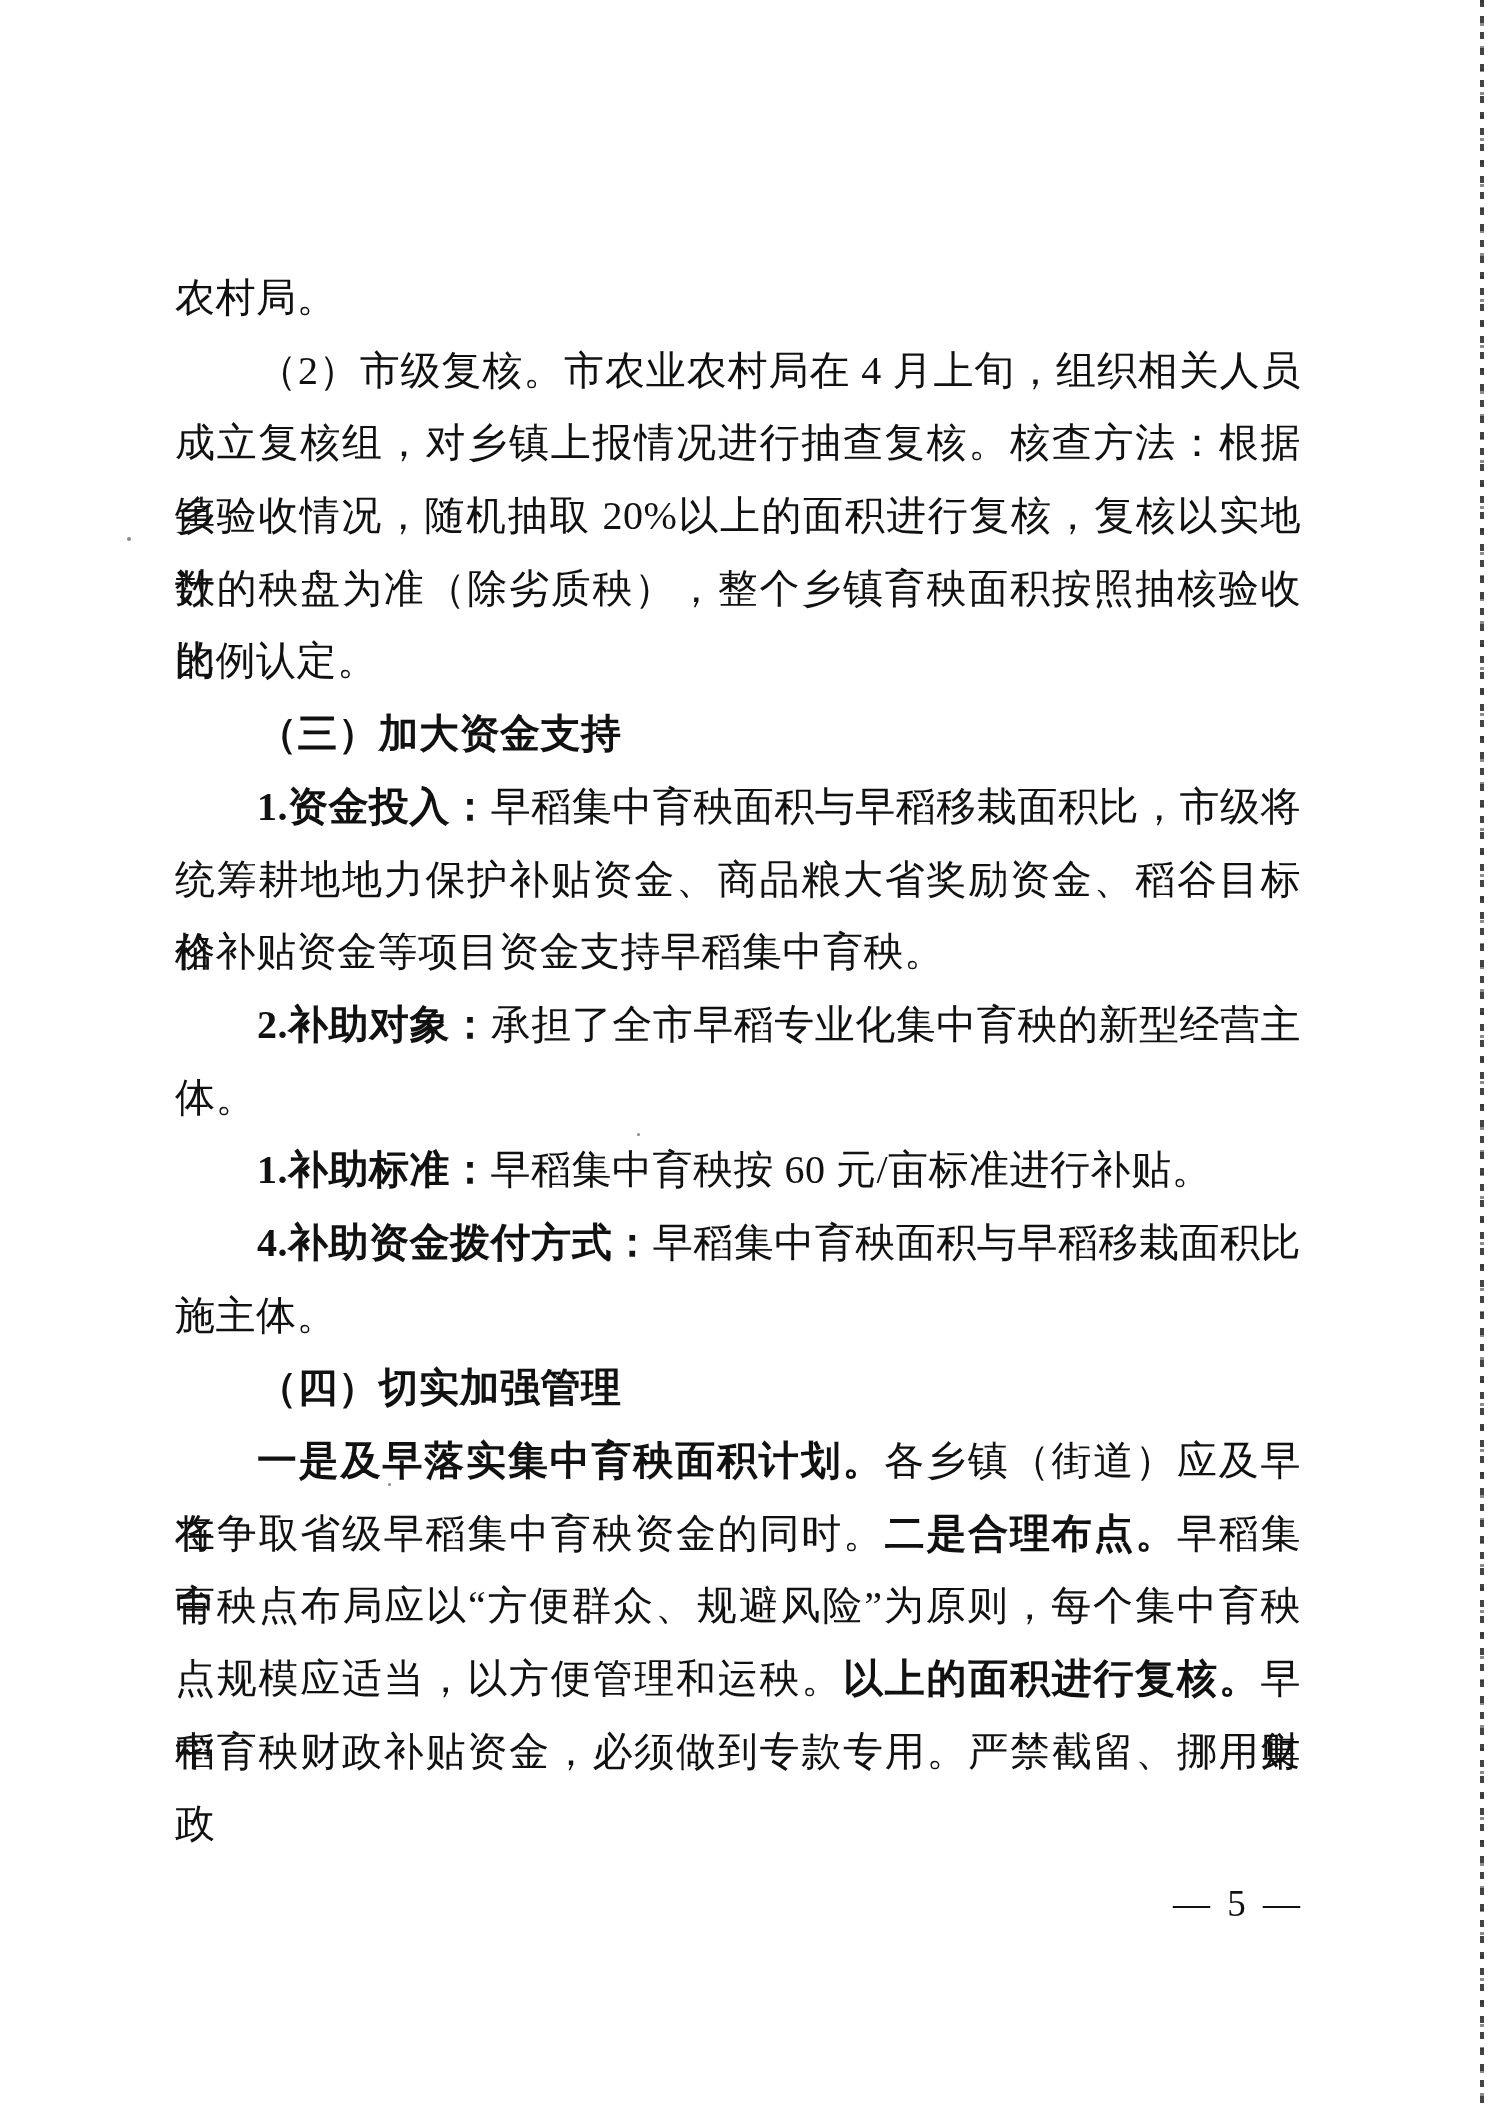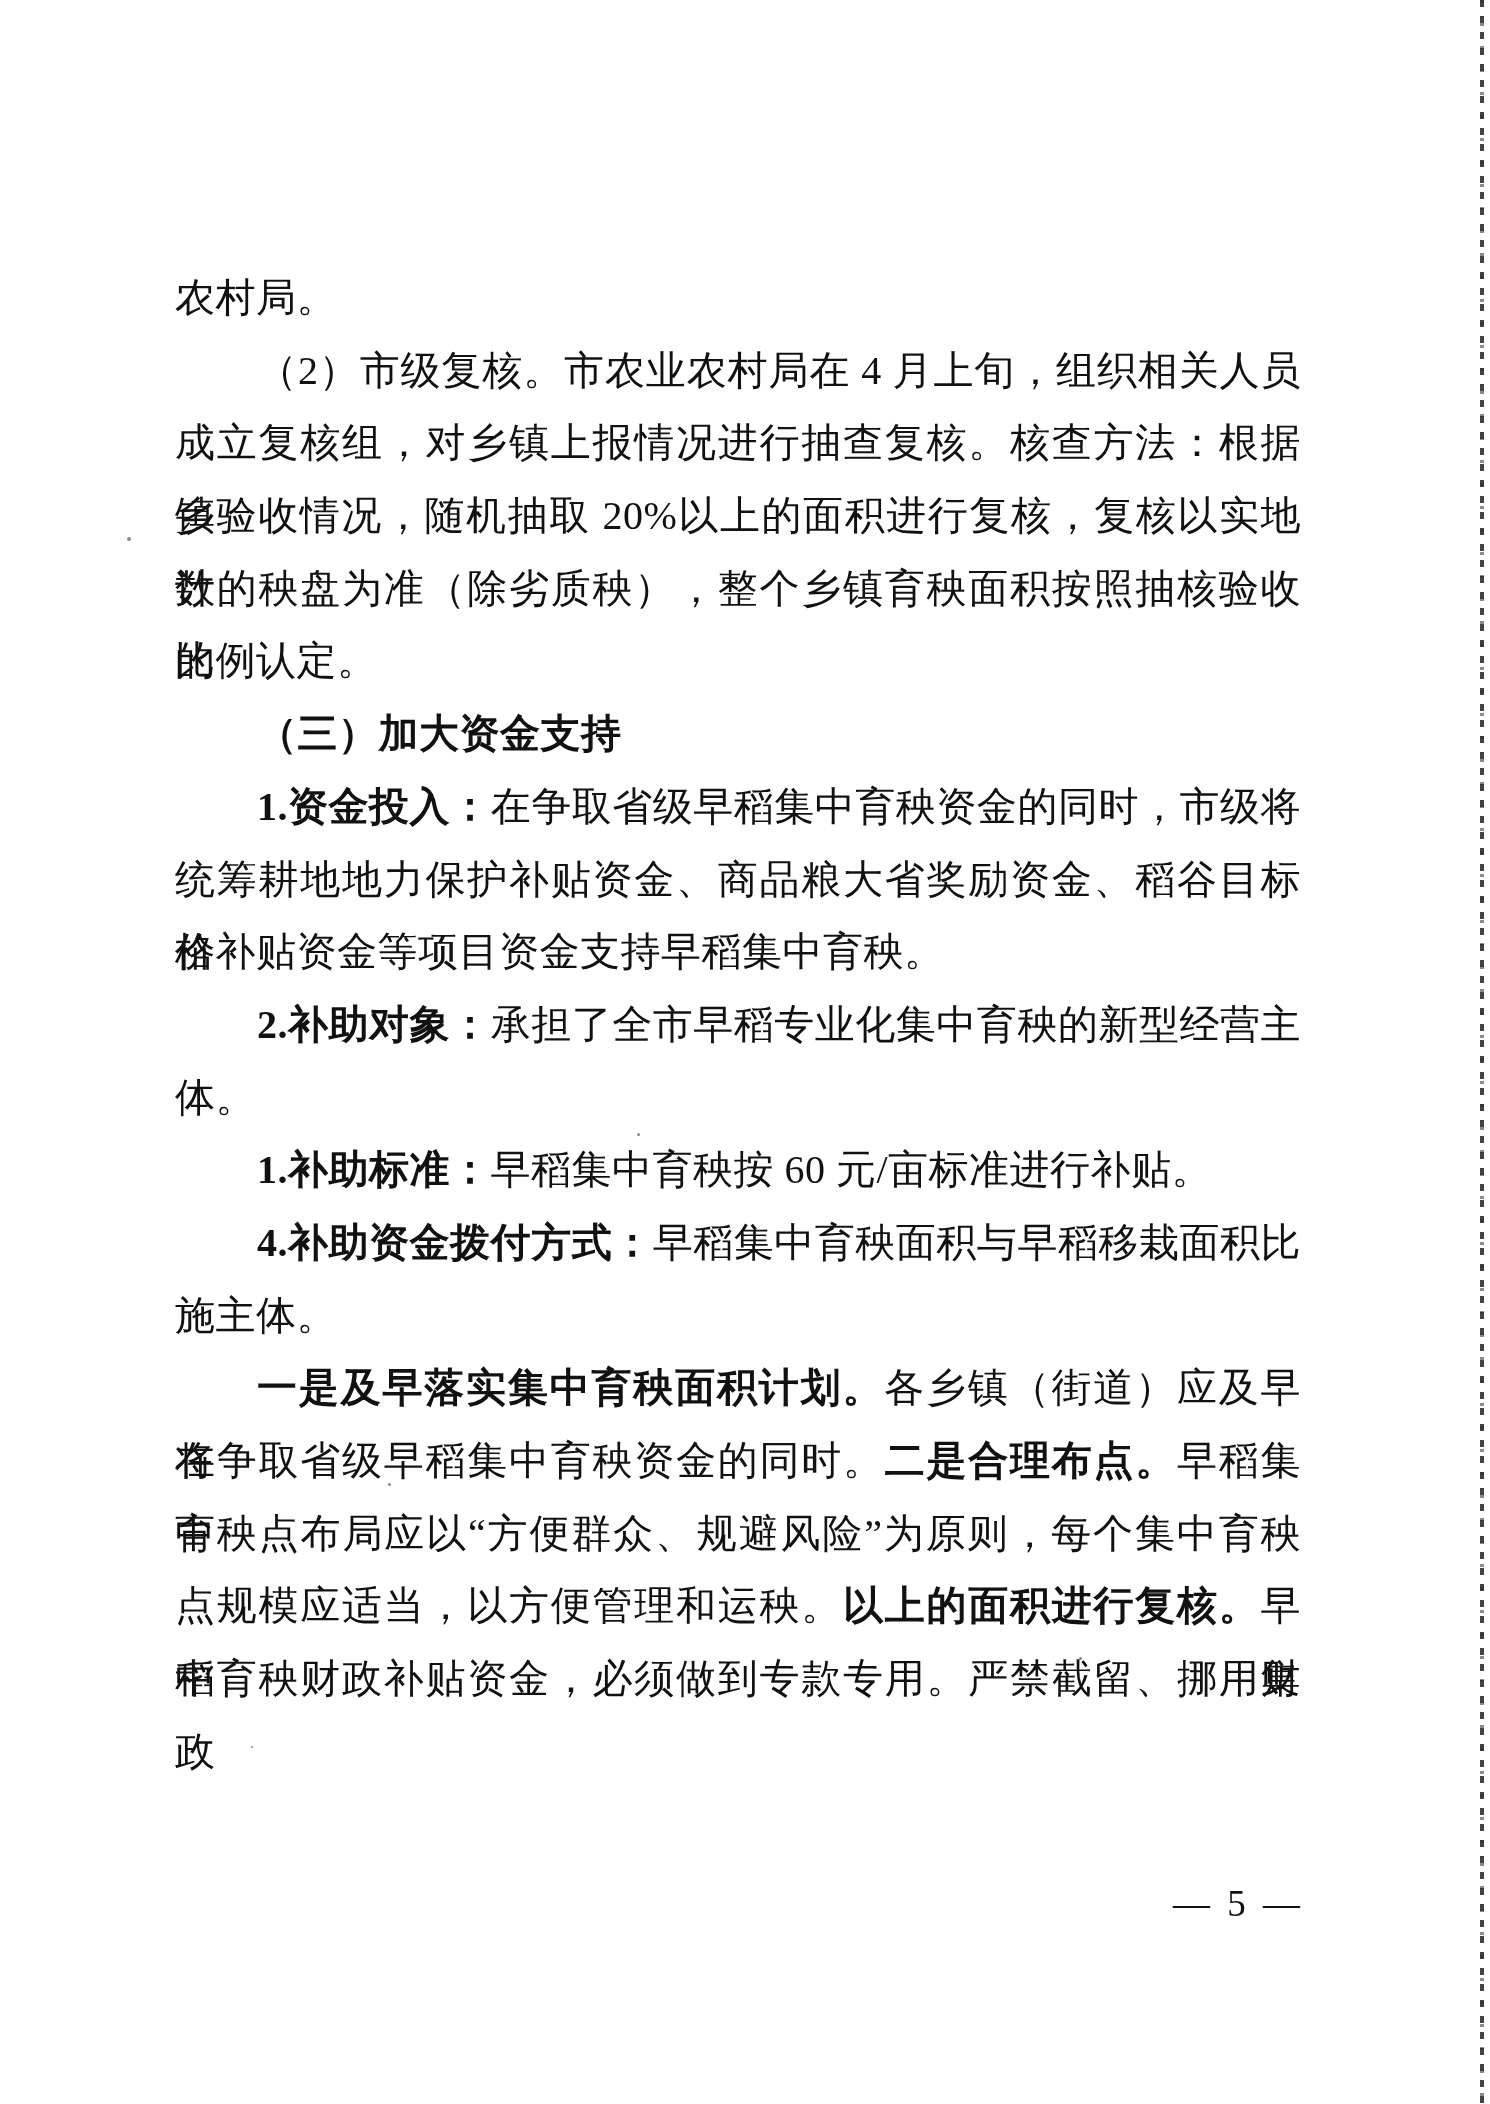--- a/index.html
+++ b/index.html
@@ -87,28 +87,29 @@
 <div class="page">
 
   <div class="text-block">
       <div class="line"><span>农村局。</span></div>
       <div class="line indent justify"><span>（2）市级复核。市农业农村局在 4 月上旬，组织相关人员</span></div>
       <div class="line justify"><span>成立复核组，对乡镇上报情况进行抽查复核。核查方法：根据乡</span></div>
       <div class="line justify"><span>镇验收情况，随机抽取 20%以上的面积进行复核，复核以实地计</span></div>
       <div class="line justify"><span>数的秧盘为准（除劣质秧），整个乡镇育秧面积按照抽核验收的</span></div>
       <div class="line"><span>比例认定。</span></div>
       <div class="line indent"><span class="bold">（三）加大资金支持</span></div>
-      <div class="line indent justify"><span class="bold">1.资金投入：</span><span>在争取省级早稻集中育秧资金的同时，市级将</span></div>
+      <div class="line indent justify"><span class="bold">1.资金投入：</span><span>早稻集中育秧面积与早稻移栽面积比，市级将</span></div>
       <div class="line justify"><span>统筹耕地地力保护补贴资金、商品粮大省奖励资金、稻谷目标价</span></div>
       <div class="line"><span>格补贴资金等项目资金支持早稻集中育秧。</span></div>
       <div class="line indent justify"><span class="bold">2.补助对象：</span><span>承担了全市早稻专业化集中育秧的新型经营主</span></div>
       <div class="line"><span>体。</span></div>
       <div class="line indent"><span class="bold">1.补助标准：</span><span>早稻集中育秧按 60 元/亩标准进行补贴。</span></div>
       <div class="line indent justify"><span class="bold">4.补助资金拨付方式：</span><span>早稻集中育秧面积与早稻移栽面积比</span></div>
       <div class="line"><span>施主体。</span></div>
+      <div class="line indent"><span class="bold">（四）切实加强管理</span></div>
       <div class="line indent justify"><span class="bold">一是及早落实集中育秧面积计划。</span><span>各乡镇（街道）应及早将</span></div>
       <div class="line justify"><span>在争取省级早稻集中育秧资金的同时。</span><span class="bold">二是合理布点。</span><span>早稻集中</span></div>
       <div class="line justify"><span>育秧点布局应以“方便群众、规避风险”为原则，每个集中育秧</span></div>
       <div class="line justify"><span>点规模应适当，以方便管理和运秧。</span><span class="bold">以上的面积进行复核。</span><span>早稻集</span></div>
       <div class="line justify"><span>中育秧财政补贴资金，必须做到专款专用。严禁截留、挪用财政</span></div>
     </div>
 
   <div class="page-number">— 5 —</div>
 
   <div class="scan-edge"></div>

